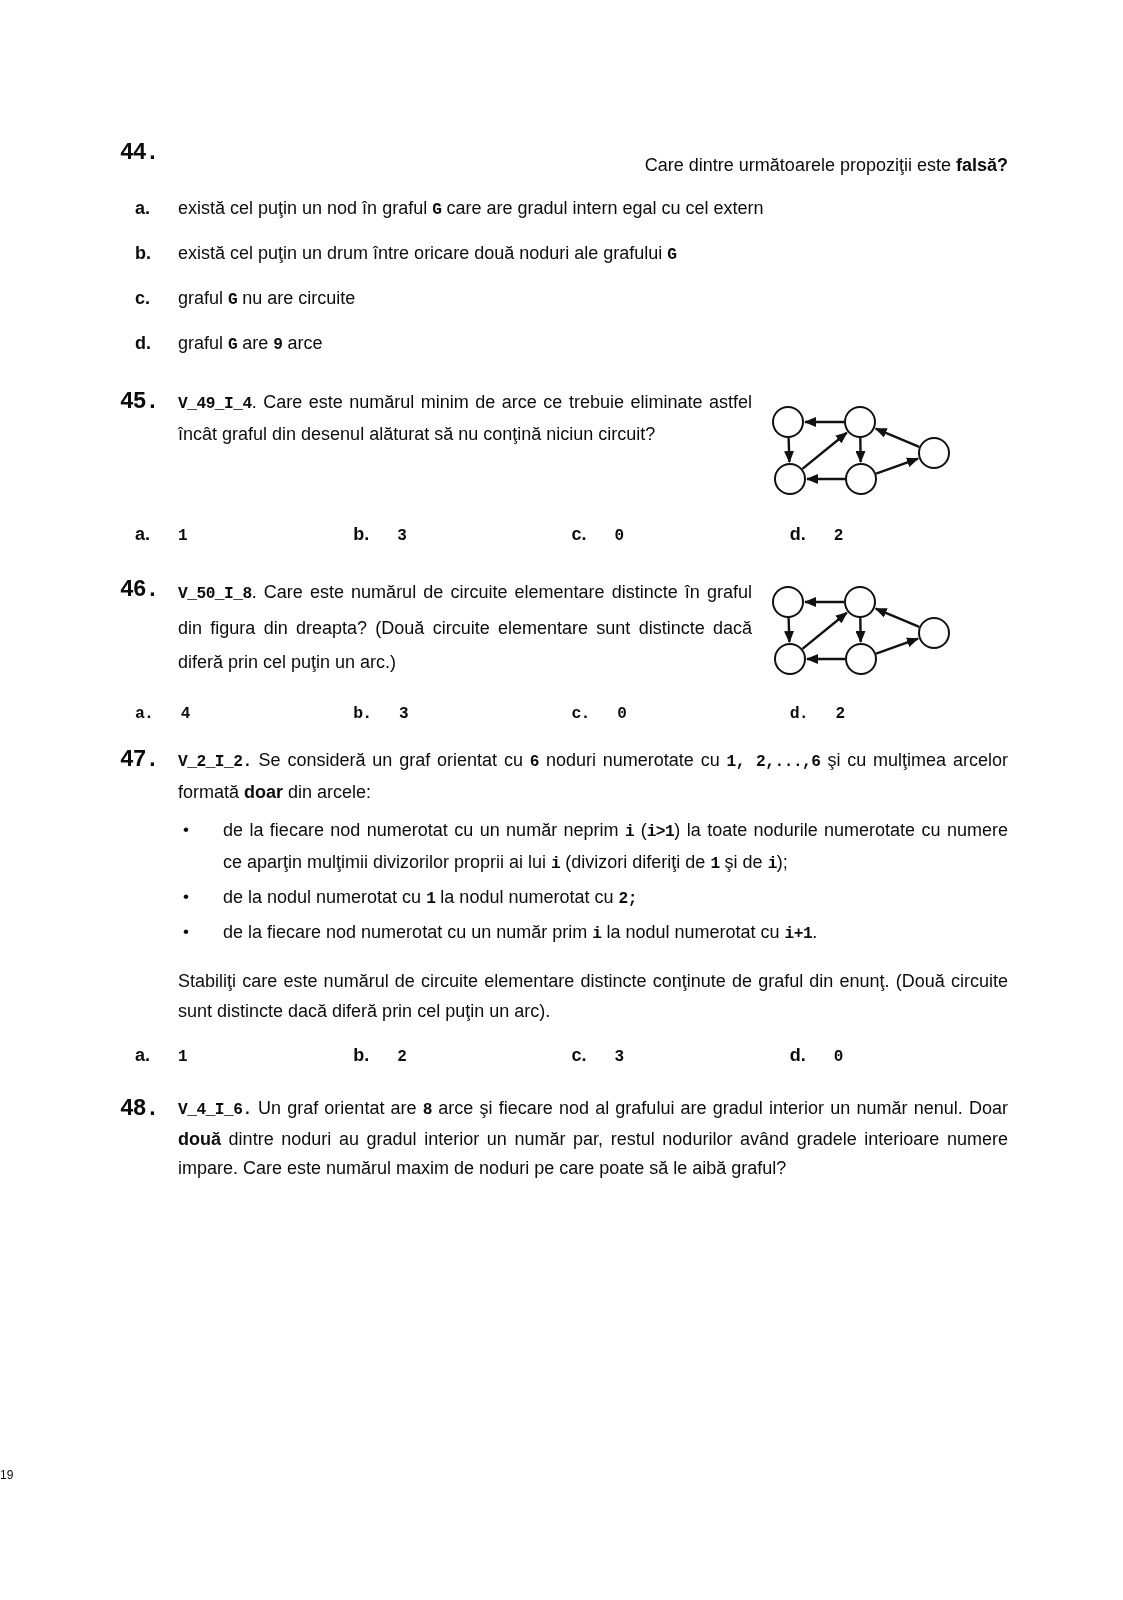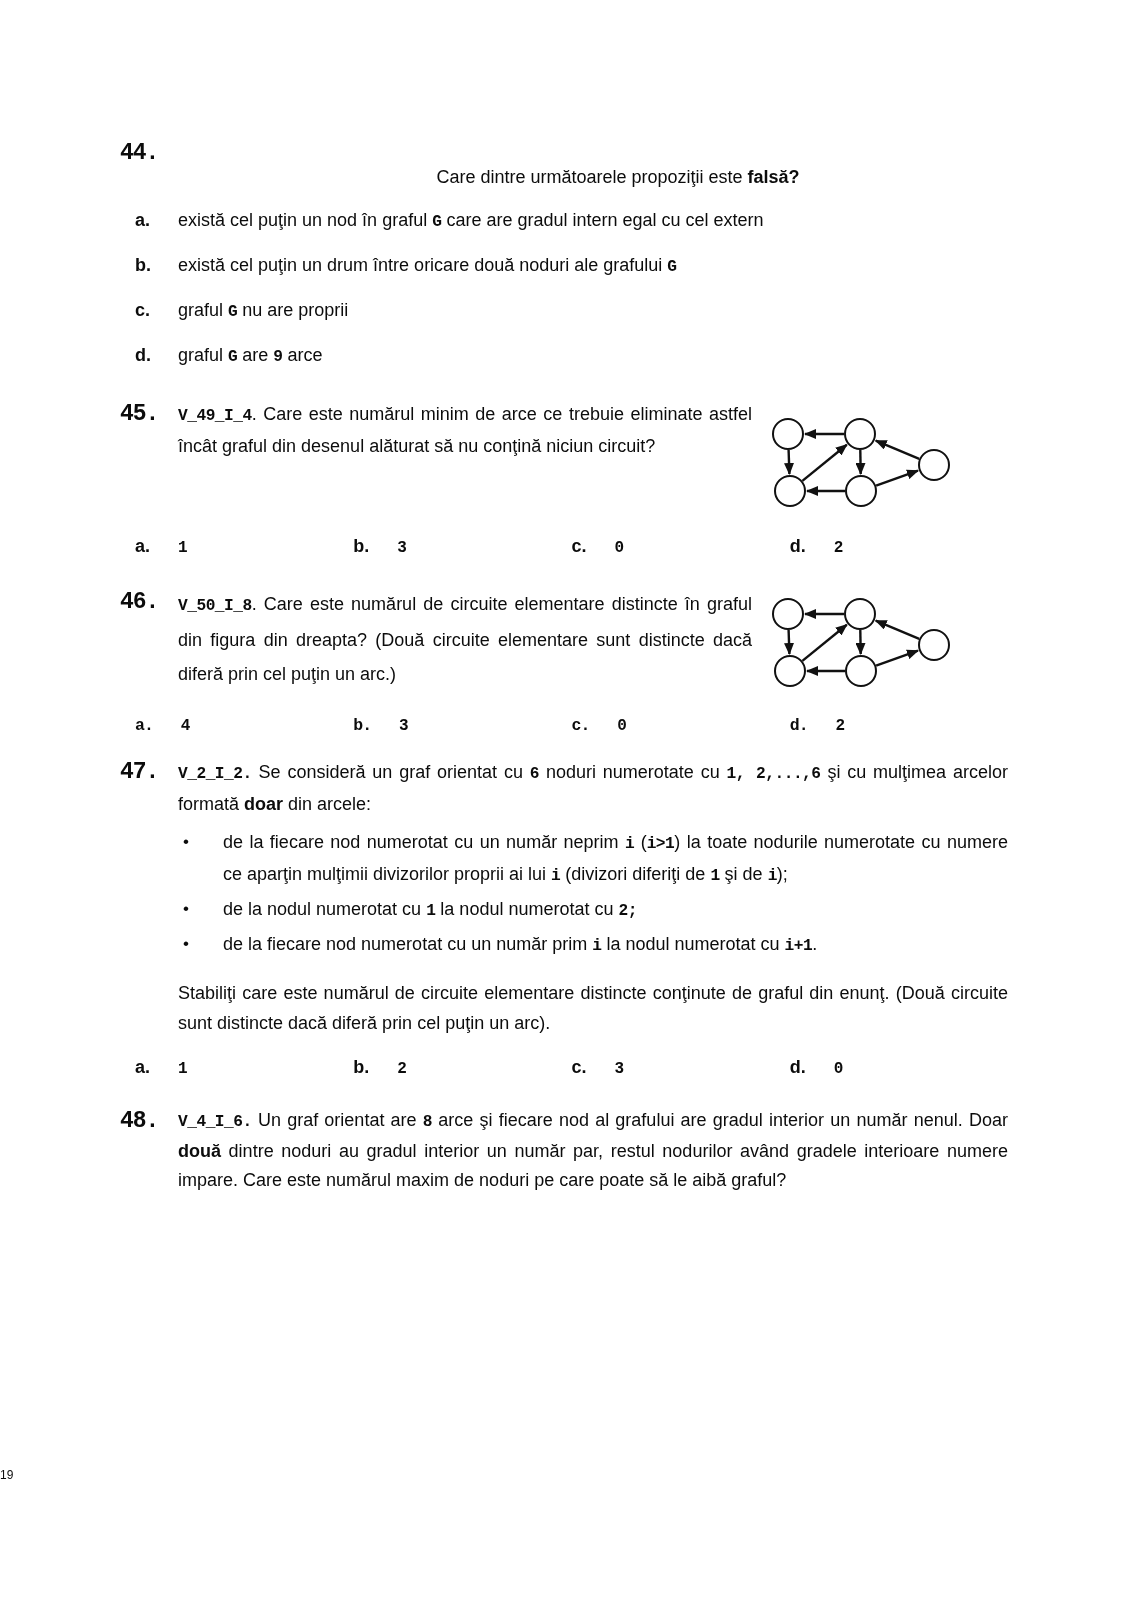--- a/index.html
+++ b/index.html
@@ -20,21 +20,21 @@
     letter-spacing:-1px;
   }
   .para{margin:0;line-height:30px;text-align:justify;}
 
   
   .seg-n{}
   .seg-b{font-weight:700;}
   .seg-m{font-family:"Liberation Mono",monospace;font-weight:700;font-size:0.9em;letter-spacing:-0.5px;}
 
   
-  #q44 .prompt{margin:24px 0 0 50px;text-align:center;}
+  #q44 .prompt{margin:12px 0 0 50px;text-align:right;}
   .optlist{margin-top:1px;}
   .optrow{display:grid;grid-template-columns:43px 1fr;margin:13px 0 0 15px;line-height:30px;}
   .optletter{font-weight:700;}
 
   
   #q45{margin-top:27px;}
   .qrow{display:flex;align-items:flex-start;margin-top:24px;}
   .qtextcol{width:632px;}
   .gfig{margin-left:auto;margin-right:42px;flex:none;}
   #q45 .gfig{margin-top:8px;}
@@ -87,21 +87,21 @@
         <div class="optrow">
           <span class="optletter">a.</span>
           <span class="opttext"><span class="seg-n">există cel puţin un nod în graful </span><span class="seg-m">G</span><span class="seg-n"> care are gradul intern egal cu cel extern</span></span>
         </div>
         <div class="optrow">
           <span class="optletter">b.</span>
           <span class="opttext"><span class="seg-n">există cel puţin un drum între oricare două noduri ale grafului </span><span class="seg-m">G</span></span>
         </div>
         <div class="optrow">
           <span class="optletter">c.</span>
-          <span class="opttext"><span class="seg-n">graful </span><span class="seg-m">G</span><span class="seg-n"> nu are proprii</span></span>
+          <span class="opttext"><span class="seg-n">graful </span><span class="seg-m">G</span><span class="seg-n"> nu are circuite</span></span>
         </div>
         <div class="optrow">
           <span class="optletter">d.</span>
           <span class="opttext"><span class="seg-n">graful </span><span class="seg-m">G</span><span class="seg-n"> are </span><span class="seg-m">9</span><span class="seg-n"> arce</span></span>
         </div>
       </div>
     </section>
 
     <section class="q" id="q45">
       <div class="qrow">

